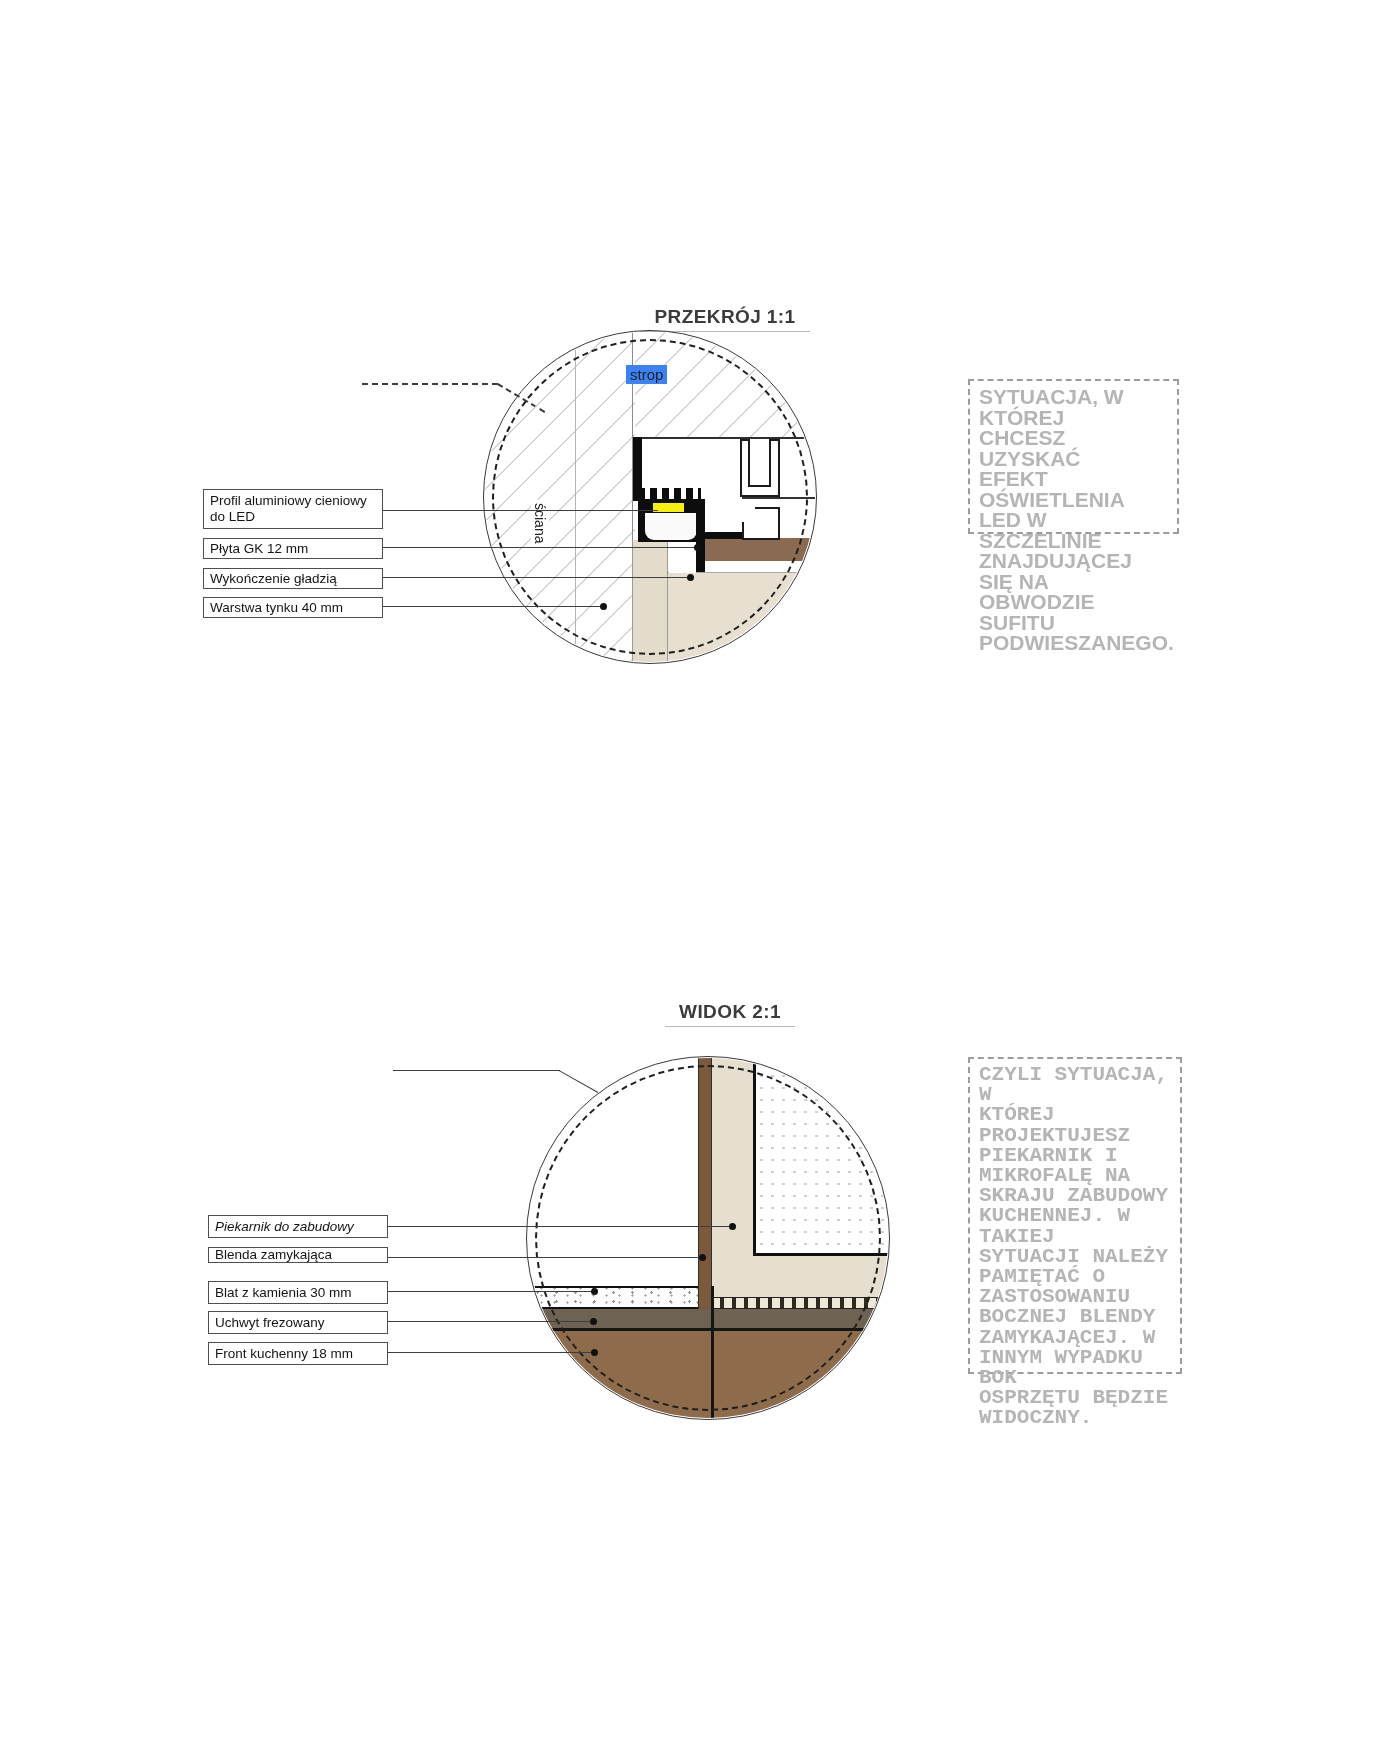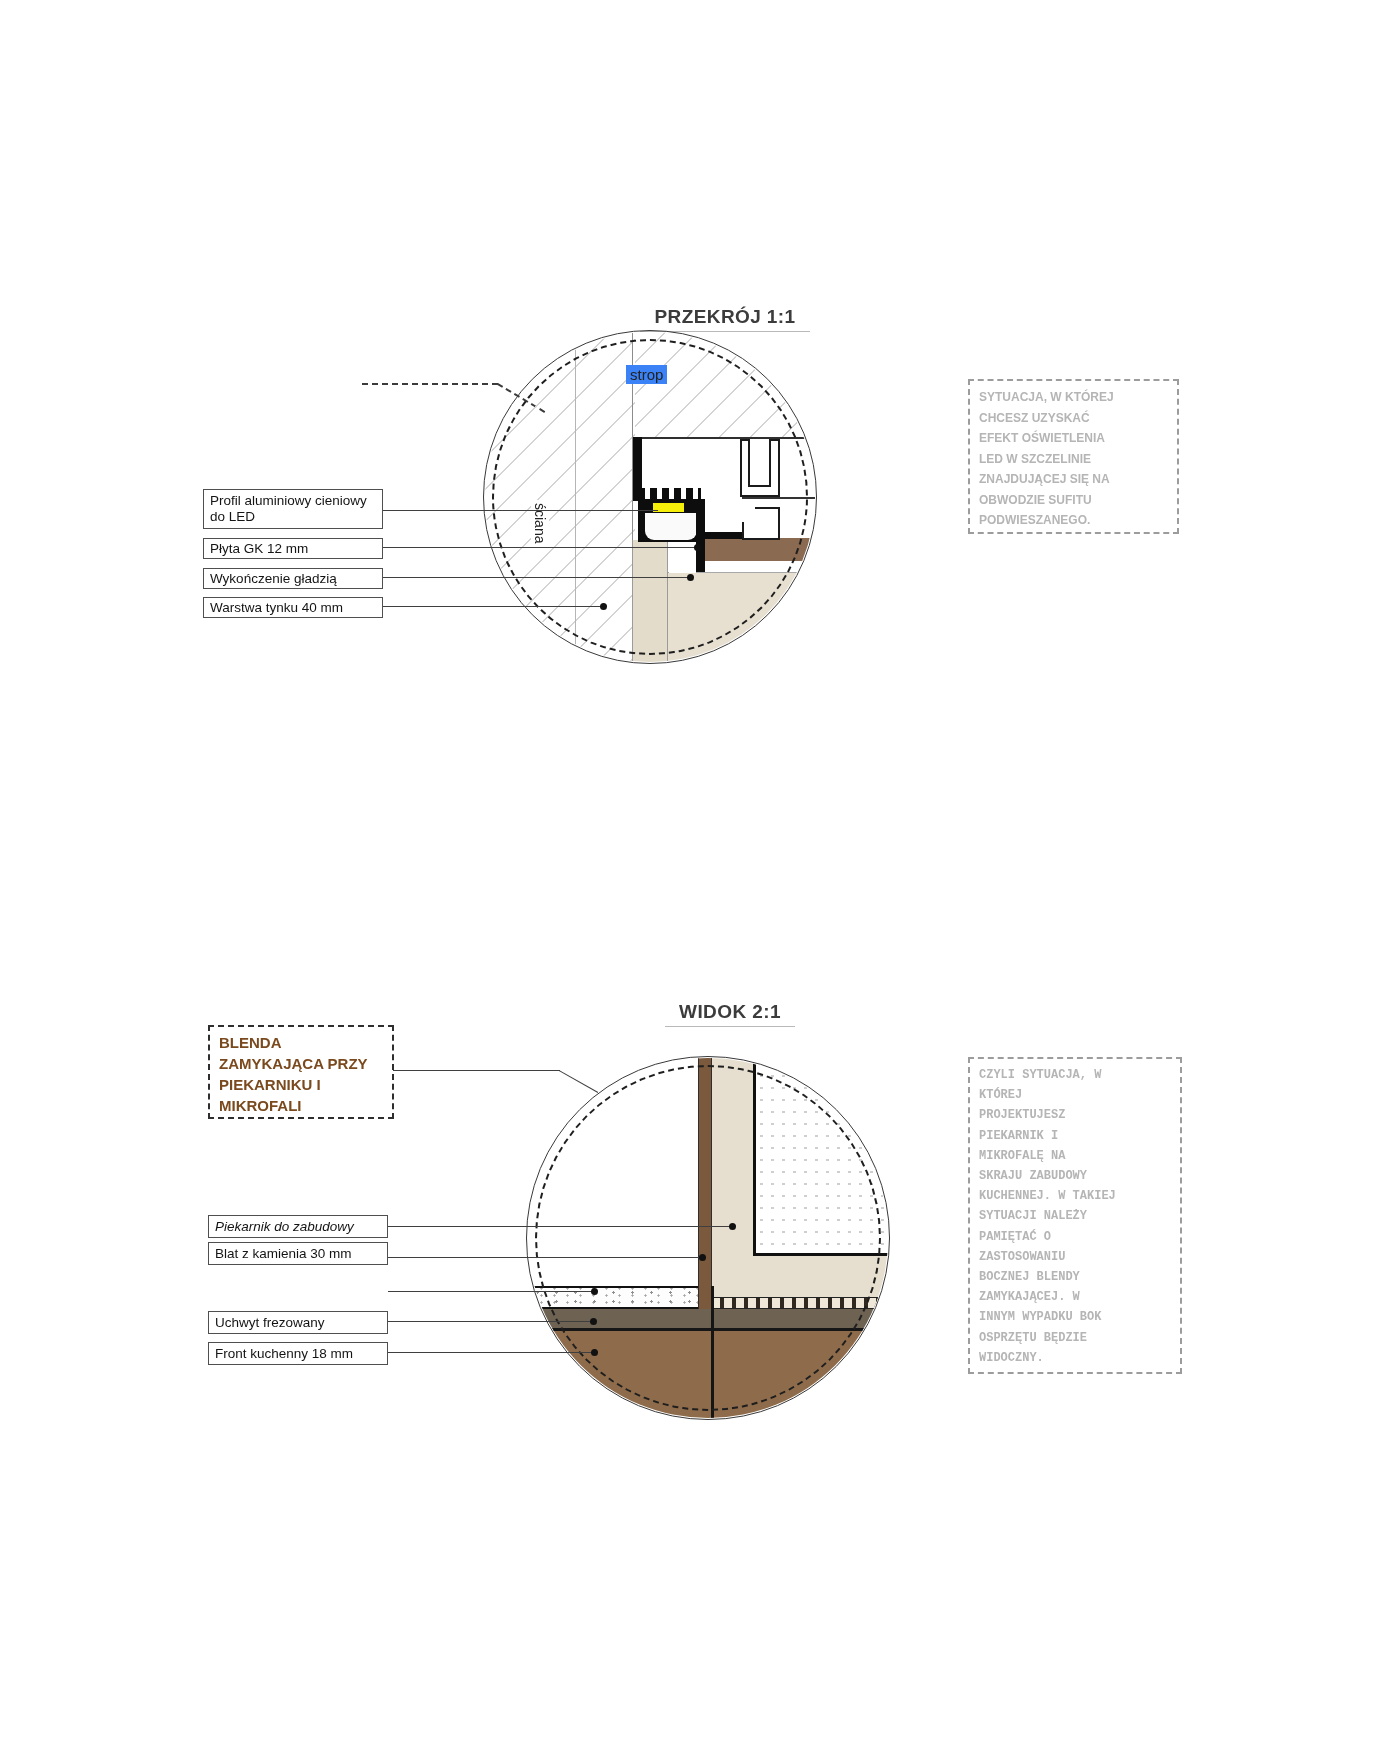--- a/index.html
+++ b/index.html
@@ -7,21 +7,21 @@
   body { font-family:"Liberation Sans", sans-serif; }
   #page { position:relative; width:1375px; height:1737px; background:#fff; overflow:hidden; }
   .abs { position:absolute; }
 
   .sec-title { font-size:19px; font-weight:bold; color:#3c3c3c; text-align:center;
                letter-spacing:.4px; border-bottom:1px solid #b9b9b9; padding-bottom:3px; }
 
   .callout { border:2px dashed #2e2e2e; color:#7a4a1e; font-weight:bold; font-size:15px;
              line-height:21px; padding:5px 9px; white-space:pre-line; background:#fff; }
 
-  .note { border:2px dashed #9c9c9c; color:#b5b5b5; font-weight:bold; font-size:12px;
+  .note { border:2px dashed #9c9c9c; color:#b5b5b5; font-weight:bold; font-size:21px;
           padding:6px 9px; white-space:pre-line; background:#fff; }
 
   .label-box { left:203px; width:180px; border:1px solid #4f4f4f; background:#fff;
                font-size:13.5px; color:#141414; padding:2px 6px; display:flex;
                align-items:center; white-space:pre-line; line-height:16px; }
 
   .leader { height:0; border-top:1px solid #3f3f3f; }
   .leader-dashed { height:0; border-top:2px dashed #3b3b3b; }
   .dot { width:7px; height:7px; background:#111; border-radius:50%; }
 
@@ -116,31 +116,27 @@
   <div class="abs note" style="left:968px; top:379px; width:211px; height:155px; line-height:20.5px;">SYTUACJA, W KTÓREJ
 CHCESZ UZYSKAĆ
 EFEKT OŚWIETLENIA
 LED W SZCZELINIE
 ZNAJDUJĄCEJ SIĘ NA
 OBWODZIE SUFITU
 PODWIESZANEGO.</div>
 
   <div class="abs sec-title" style="left:665px; top:1001px; width:130px;">WIDOK 2:1</div>
 
-  <div class="abs callout" style="left:208px; top:1025px; width:186px; height:94px;">BLENDA
-ZAMYKAJĄCA PRZY
-PIEKARNIKU I
-MIKROFALI</div>
 
   <div class="abs leader" style="left:393px; top:1070px; width:167px; border-top-width:1.5px;"></div>
   <div class="abs leader" style="left:559px; top:1070px; width:45px; border-top-width:1.5px; transform:rotate(29.4deg); transform-origin:left top;"></div>
 
   <div class="abs label-box" style="left:208px; top:1215px; height:23px;font-style:italic;">Piekarnik do zabudowy</div>
   <div class="abs label-box" style="left:208px; top:1247px; height:16px;">Blenda zamykająca</div>
-  <div class="abs label-box" style="left:208px; top:1242px; height:23px;">Blat z kamienia 30 mm</div>
+  <div class="abs label-box" style="left:208px; top:1281px; height:23px;">Blat z kamienia 30 mm</div>
   <div class="abs label-box" style="left:208px; top:1311px; height:23px;">Uchwyt frezowany</div>
   <div class="abs label-box" style="left:208px; top:1342px; height:23px;">Front kuchenny 18 mm</div>
 
   <div class="abs" style="left:526px; top:1056px; width:364px; height:364px;">
     <div class="abs clip" style="left:2px; top:2px; width:360px; height:360px;">
 
       <div class="abs" style="left:184px; top:0; width:43px; height:239px; background:#e6dfd0;"></div>
 
       <div class="abs stipple" style="left:228px; top:0; width:134px; height:195px;"></div>
 

